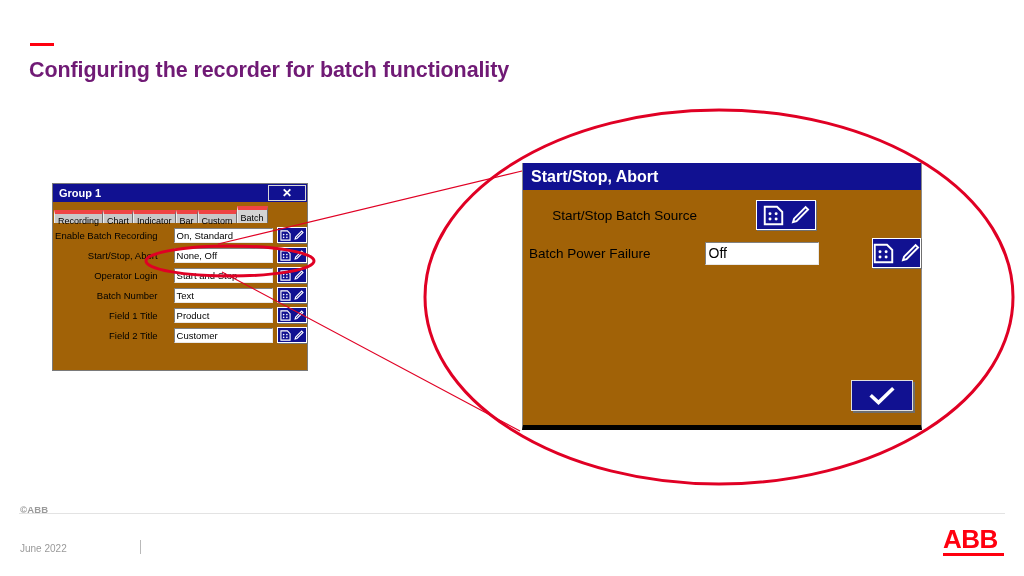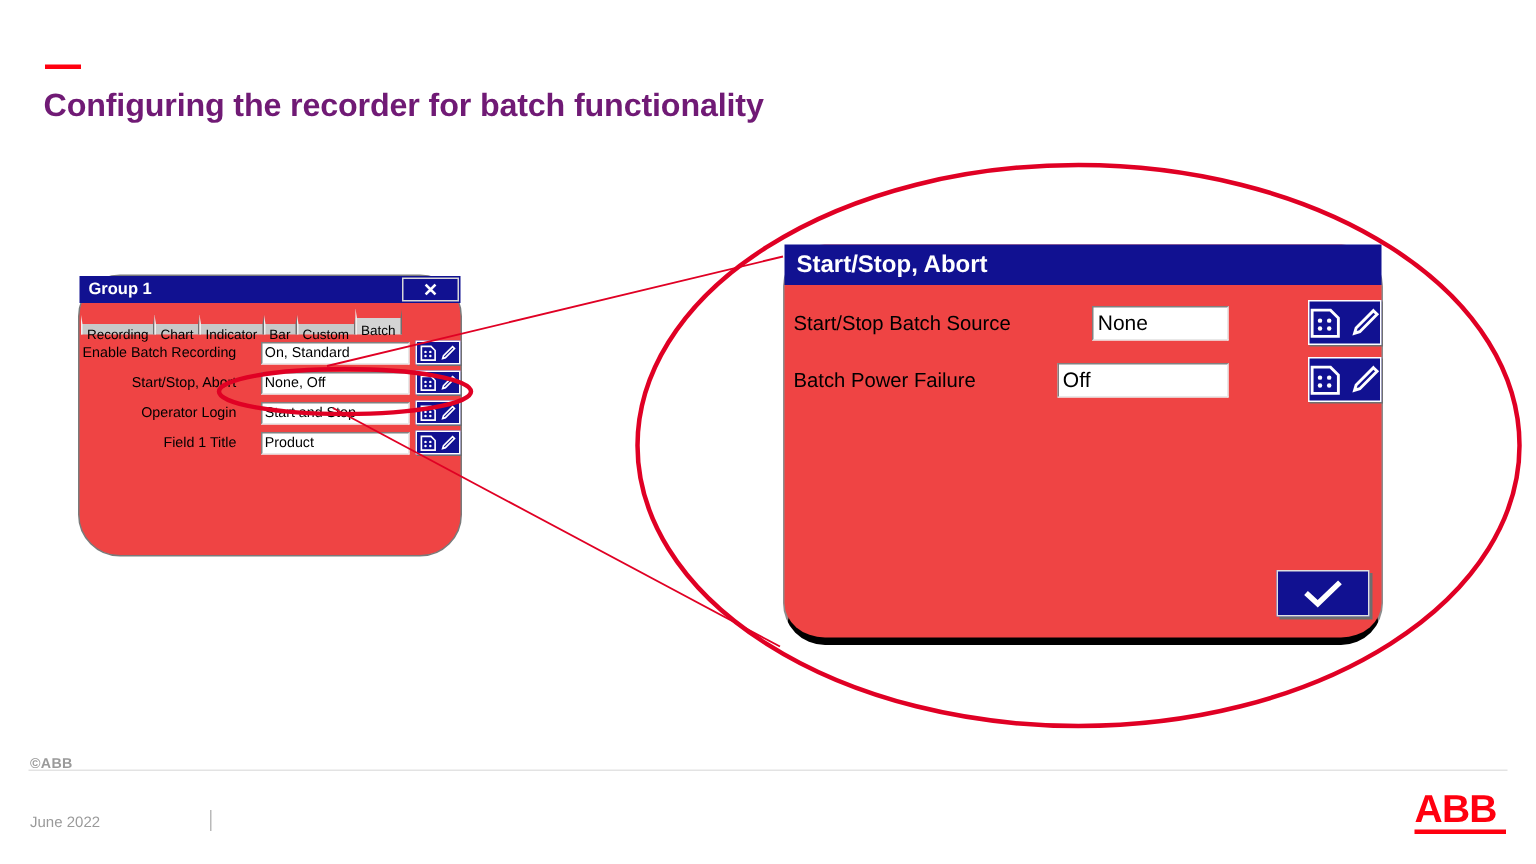--- a/index.html
+++ b/index.html
@@ -83,23 +83,22 @@
     display: block;
     width: 61px;
     height: 3px;
     background: #ff000f;
     margin-top: 1px;
   }
 
   
   .hmi-dialog {
     position: absolute;
-    background: #ef4444;
-    box-sizing: border-box;
-    border-radius: 28px;
+    background: #a16207;
+    box-sizing: border-box;
   }
   .hmi-titlebar {
     background: #111191;
     color: #ffffff;
     display: flex;
     align-items: center;
     justify-content: space-between;
     box-sizing: border-box;
   }
   .hmi-title-text {
@@ -172,21 +171,21 @@
   #tabstrip {
     position: relative;
     height: 19px;
     margin: 2px 0 0 1px;
     display: flex;
     align-items: flex-end;
   }
   .hmi-tab {
     font-size: 9px;
     background: #c8c8c8;
-    border-top: 6px solid #ef4444;
+    border-top: 4px solid #ef4444;
     border-left: 1px solid #efefef;
     border-right: 1px solid #6f6f6f;
     padding: 1px 3px 1px 3px;
     height: 13px;
     line-height: 12px;
     box-sizing: border-box;
     white-space: nowrap;
     color: #000;
   }
   .hmi-tab.active {
@@ -343,54 +342,85 @@
             <circle cx="7.5" cy="5" r="0.9" fill="#fff"></circle>
             <circle cx="4" cy="8" r="0.9" fill="#fff"></circle>
             <circle cx="7.5" cy="8" r="0.9" fill="#fff"></circle>
           </svg>
         <svg width="11" height="11" viewBox="0 0 12 12">
             <path d="M9.5 1.2l1.4 1.4-6.6 6.6-2 .6.6-2z" fill="none" stroke="#fff" stroke-width="1.2"></path>
           </svg>
       </span>
     </div>
 
+    <div class="hmi-row">
+      <span class="hmi-label">Batch Number</span>
+      <span class="hmi-value">Text</span>
+      <span class="hmi-iconbtn">
+        <svg width="11" height="11" viewBox="0 0 12 12">
+            <path d="M1 1h7l3 3v7H1z" fill="none" stroke="#fff" stroke-width="1.2"></path>
+            <circle cx="4" cy="5" r="0.9" fill="#fff"></circle>
+            <circle cx="7.5" cy="5" r="0.9" fill="#fff"></circle>
+            <circle cx="4" cy="8" r="0.9" fill="#fff"></circle>
+            <circle cx="7.5" cy="8" r="0.9" fill="#fff"></circle>
+          </svg>
+        <svg width="11" height="11" viewBox="0 0 12 12">
+            <path d="M9.5 1.2l1.4 1.4-6.6 6.6-2 .6.6-2z" fill="none" stroke="#fff" stroke-width="1.2"></path>
+          </svg>
+      </span>
+    </div>
 
     <div class="hmi-row">
       <span class="hmi-label">Field 1 Title</span>
       <span class="hmi-value">Product</span>
       <span class="hmi-iconbtn">
         <svg width="11" height="11" viewBox="0 0 12 12">
             <path d="M1 1h7l3 3v7H1z" fill="none" stroke="#fff" stroke-width="1.2"></path>
             <circle cx="4" cy="5" r="0.9" fill="#fff"></circle>
             <circle cx="7.5" cy="5" r="0.9" fill="#fff"></circle>
             <circle cx="4" cy="8" r="0.9" fill="#fff"></circle>
             <circle cx="7.5" cy="8" r="0.9" fill="#fff"></circle>
           </svg>
         <svg width="11" height="11" viewBox="0 0 12 12">
             <path d="M9.5 1.2l1.4 1.4-6.6 6.6-2 .6.6-2z" fill="none" stroke="#fff" stroke-width="1.2"></path>
           </svg>
       </span>
     </div>
 
+    <div class="hmi-row">
+      <span class="hmi-label">Field 2 Title</span>
+      <span class="hmi-value">Customer</span>
+      <span class="hmi-iconbtn">
+        <svg width="11" height="11" viewBox="0 0 12 12">
+            <path d="M1 1h7l3 3v7H1z" fill="none" stroke="#fff" stroke-width="1.2"></path>
+            <circle cx="4" cy="5" r="0.9" fill="#fff"></circle>
+            <circle cx="7.5" cy="5" r="0.9" fill="#fff"></circle>
+            <circle cx="4" cy="8" r="0.9" fill="#fff"></circle>
+            <circle cx="7.5" cy="8" r="0.9" fill="#fff"></circle>
+          </svg>
+        <svg width="11" height="11" viewBox="0 0 12 12">
+            <path d="M9.5 1.2l1.4 1.4-6.6 6.6-2 .6.6-2z" fill="none" stroke="#fff" stroke-width="1.2"></path>
+          </svg>
+      </span>
+    </div>
 
 
   </div>
 </div>
 
 <div class="hmi-dialog" id="startstop-dialog">
 
   <div class="hmi-titlebar">
     <span class="hmi-title-text">Start/Stop, Abort</span>
   </div>
 
   <div id="startstop-rows">
 
     <div class="hmi-row">
       <span class="hmi-label">Start/Stop Batch Source</span>
-      <span class="hmi-value">None</span>
       <span class="hmi-iconbtn">
         <svg width="21" height="21" viewBox="0 0 12 12">
             <path d="M1 1h7l3 3v7H1z" fill="none" stroke="#fff" stroke-width="1.1"></path>
             <circle cx="4" cy="5" r="0.85" fill="#fff"></circle>
             <circle cx="7.5" cy="5" r="0.85" fill="#fff"></circle>
             <circle cx="4" cy="8" r="0.85" fill="#fff"></circle>
             <circle cx="7.5" cy="8" r="0.85" fill="#fff"></circle>
           </svg>
         <svg width="21" height="21" viewBox="0 0 12 12">
             <path d="M9.5 1.2l1.4 1.4-6.6 6.6-2 .6.6-2z" fill="none" stroke="#fff" stroke-width="1.1"></path>

